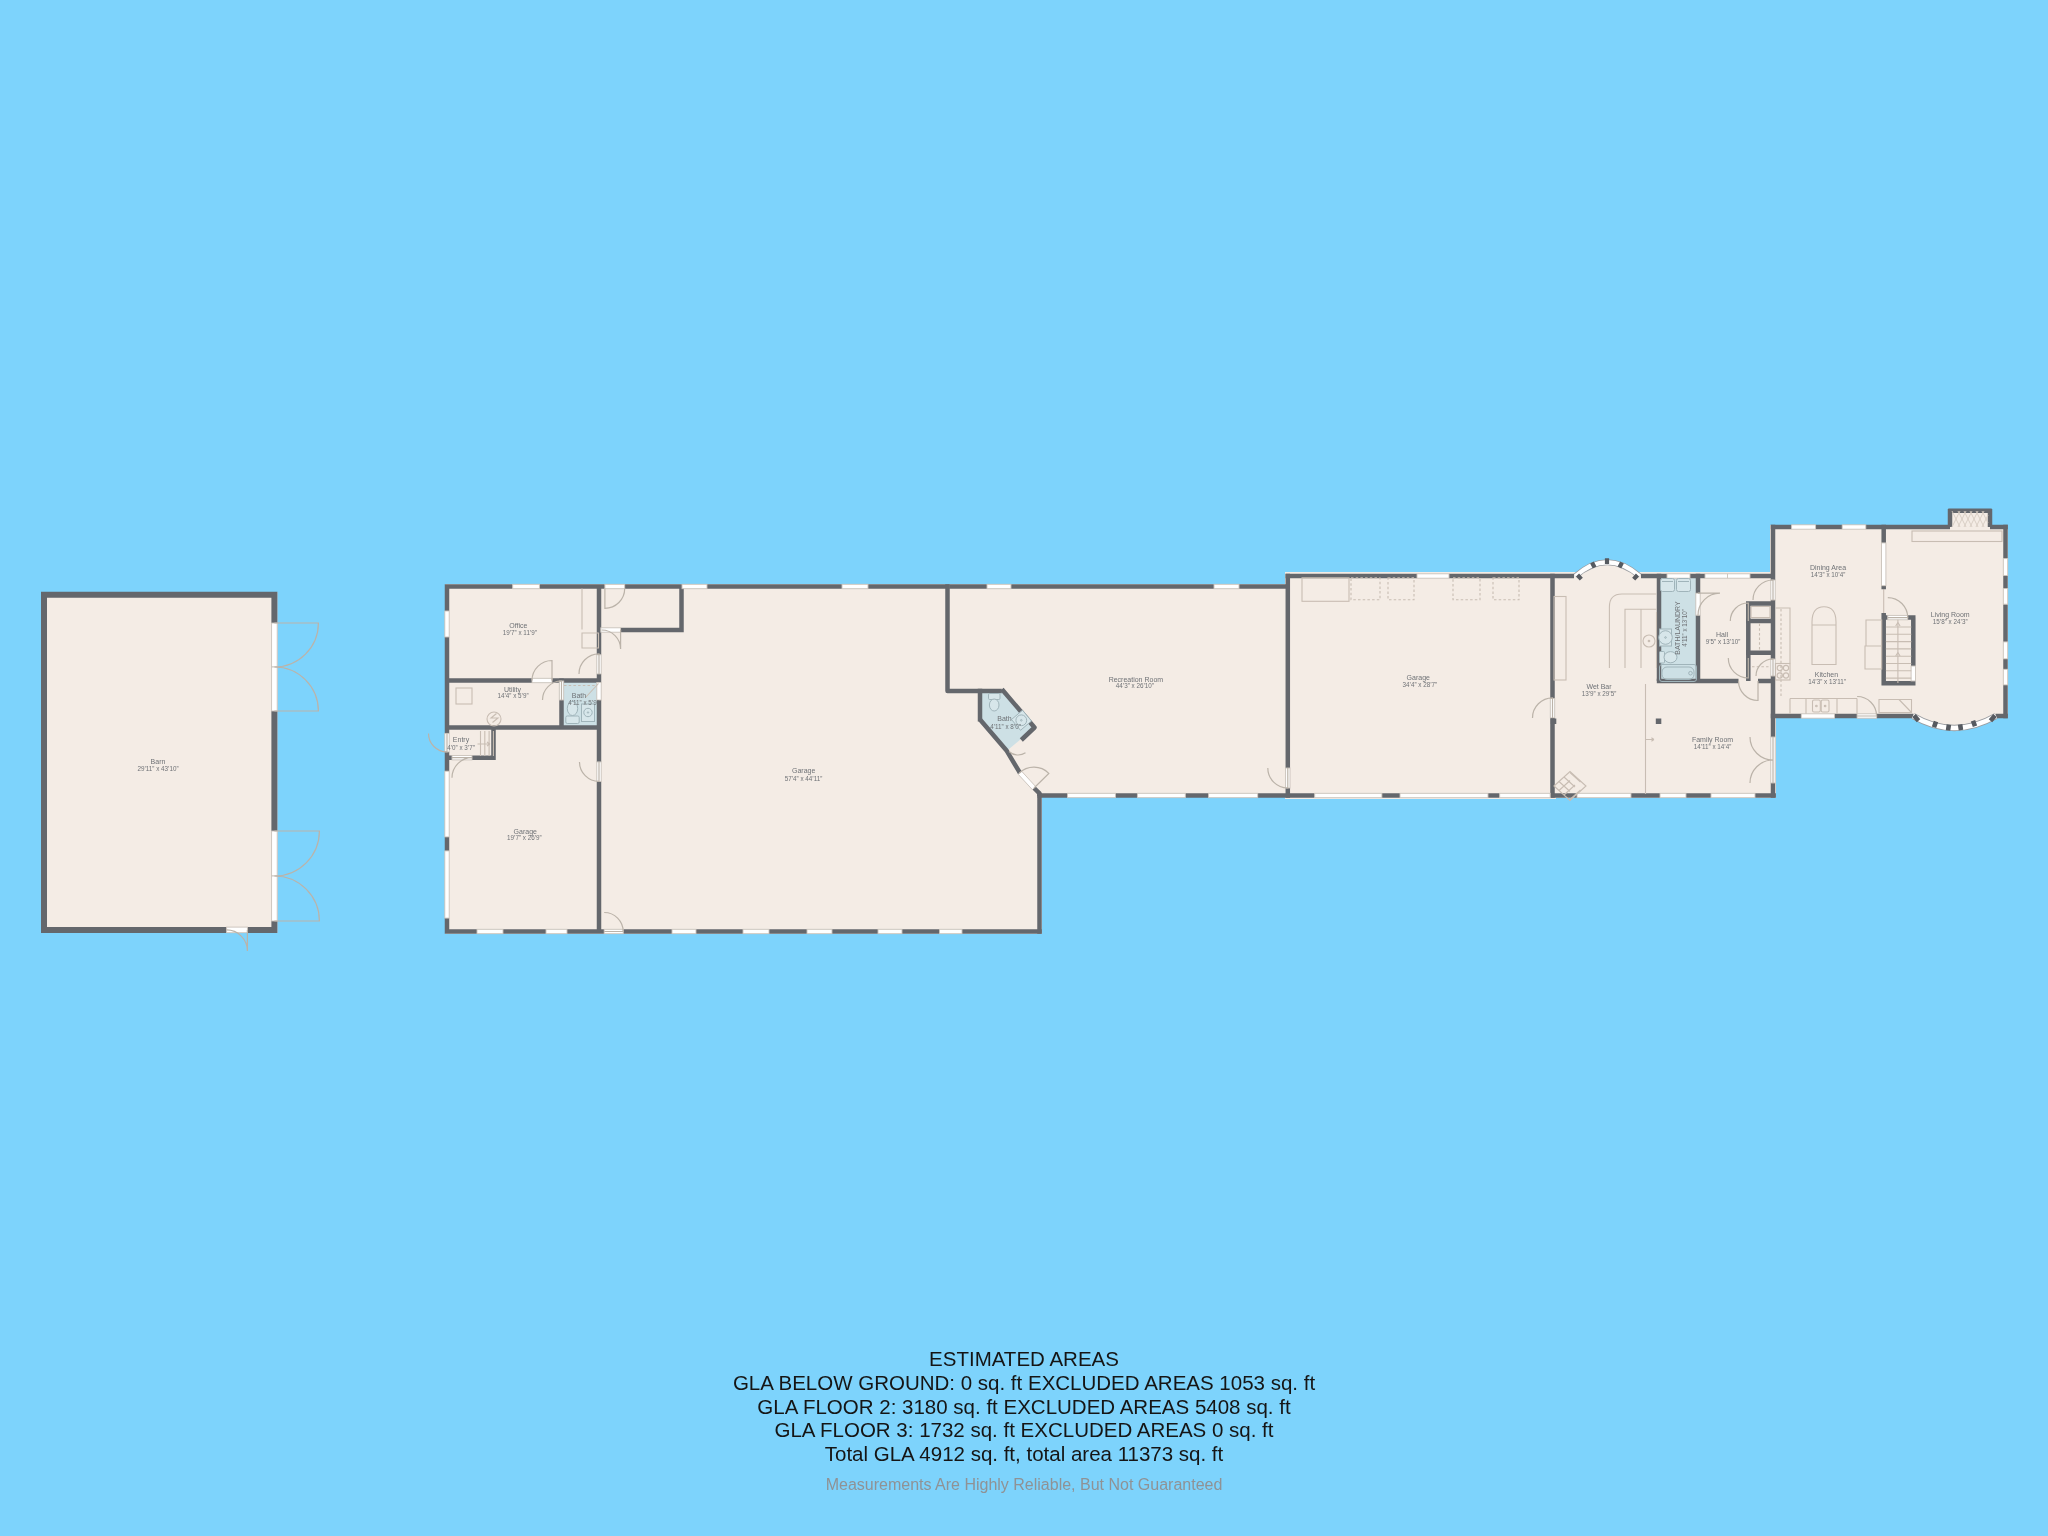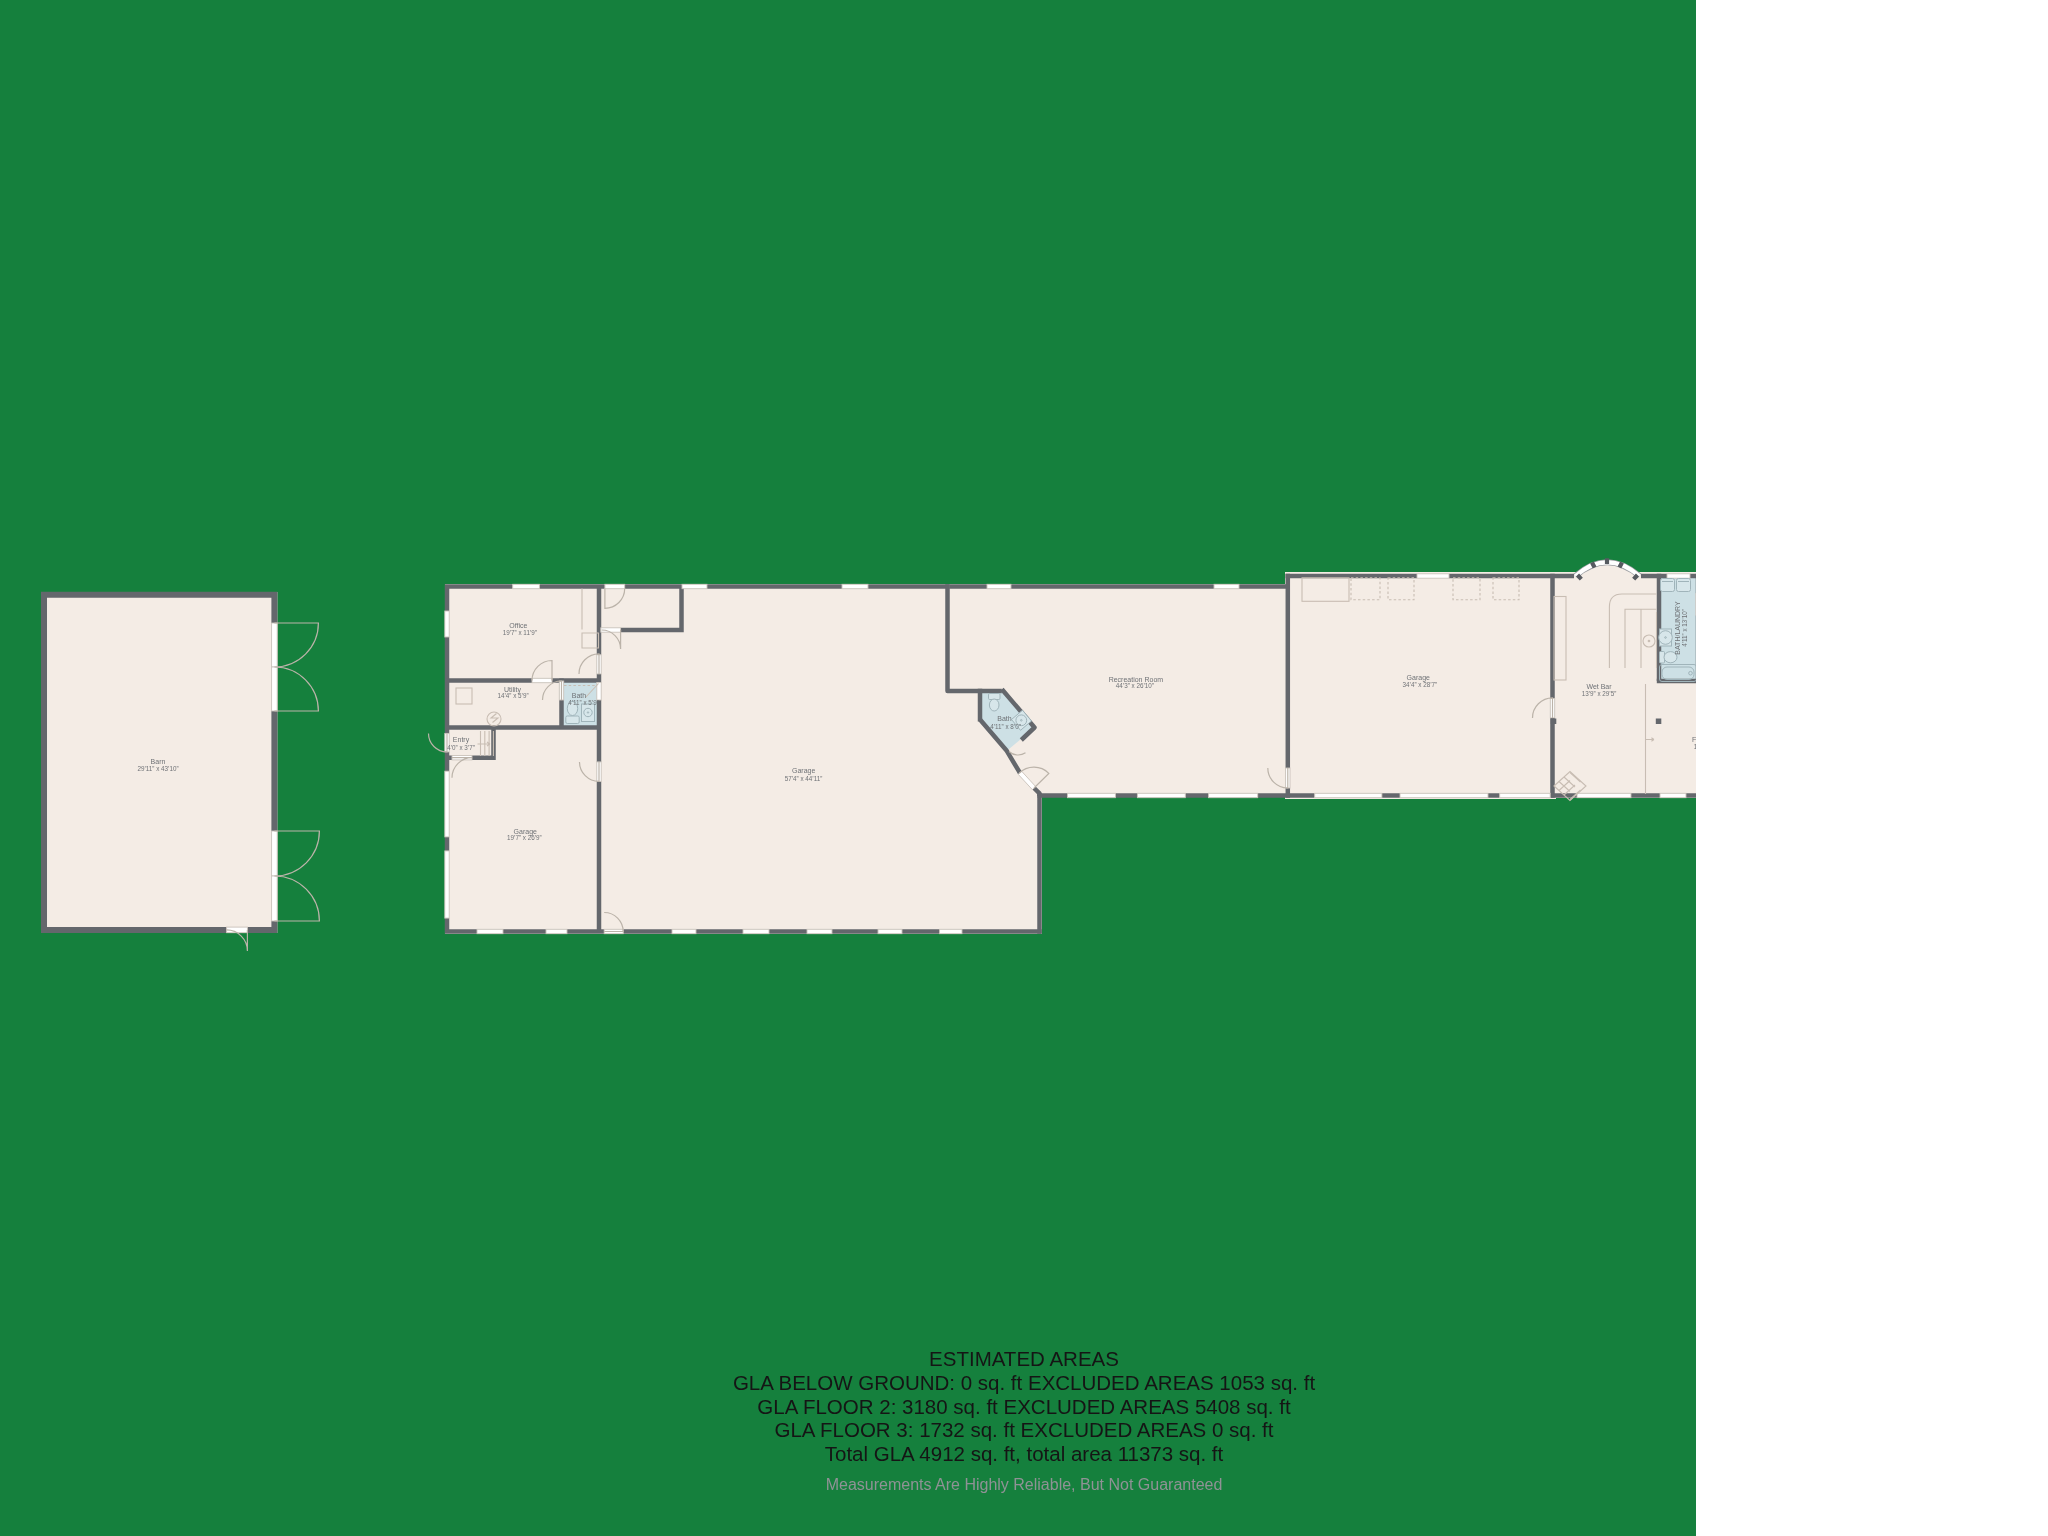--- a/index.html
+++ b/index.html
@@ -1,16 +1,16 @@
 <!DOCTYPE html>
 <html><head>
 <meta charset="utf-8">
 <style>
 html,body{margin:0;padding:0;background:#fff;}
-#page{width:1696px;height:1536px;position:relative;background:#15803d;overflow:hidden;}
+#page{width:2048px;height:1536px;position:relative;background:#7dd3fc;overflow:hidden;}
 text{font-family:"Liberation Sans",sans-serif;}
 .w{stroke:#64676c;stroke-width:4.5;fill:none;stroke-linecap:butt}
 .w6{stroke:#64676c;stroke-width:6;fill:none}
 .f{fill:#f4ece5}
 .b{fill:#cde0e5}
 .win{fill:#ffffff;stroke:#c9c2ba;stroke-width:0.9}
 .t{stroke:#c8bdb3;stroke-width:1.1;fill:none}
 .td{stroke:#c8bdb3;stroke-width:1.1;fill:none;stroke-dasharray:2.5 2.2}
 .a{stroke:#bbb3a9;stroke-width:1.2;fill:none}
 .bf{stroke:#a0b4ba;stroke-width:1;fill:#d7e6ea}

